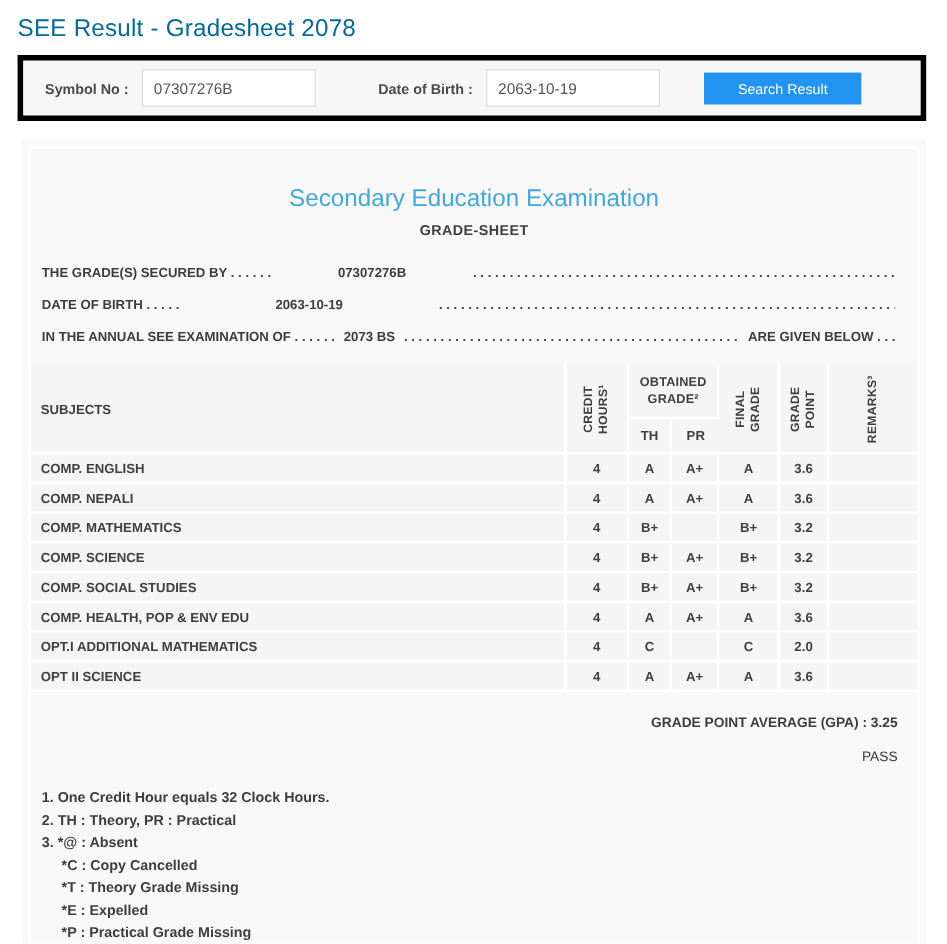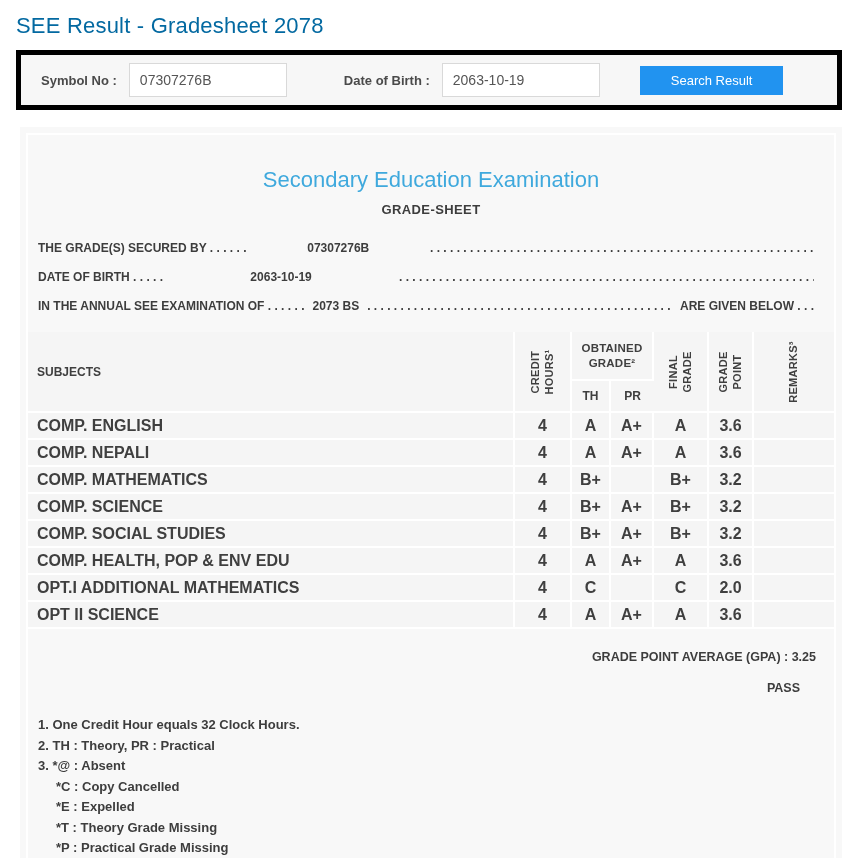--- a/index.html
+++ b/index.html
@@ -62,28 +62,28 @@
   thead th { font-size: 11.5px; }
   th.subjects-h { text-align: left; padding-left: 9px; font-size: 12px; }
   th.vcell { position: relative; height: 81px; }
   .vtext { position: absolute; left: 50%; top: 50%;
     transform: translate(-50%, -50%) rotate(-90deg); font-size: 11px; font-weight: bold;
     line-height: 1.25; text-align: center; white-space: nowrap; letter-spacing: 0.3px; }
   .vtext span { display: block; }
   th.obtained-h { height: 48px; line-height: 1.3; letter-spacing: 0.2px; }
   th.sub-h { height: 31px; font-size: 12px; }
 
-  tbody td { height: 27px; text-align: center; font-size: 16px; }
+  tbody td { height: 27px; text-align: center; font-size: 12px; }
   tbody td.subject-cell { text-align: left; padding-left: 9px; }
 
   
   .gpa-line { margin: 21px 18px 0 0; text-align: right; font-size: 12.5px;
     font-weight: bold; color: #3d3d3d; }
-  .pass-line { margin: 17px 34px 0 0; text-align: right; font-size: 12.5px;
-    font-weight: bold; color: #3d3d3d; }
+  .pass-line { margin: 17px 18px 0 0; text-align: right; font-size: 12.5px;
+    font-weight: normal; color: #3d3d3d; }
 
   
   .notes { margin: 20px 0 0 10px; font-size: 13px; font-weight: bold; color: #3d3d3d; }
   .note-line { line-height: 20.5px; }
   .note-indent { padding-left: 18px; }
 </style>
 </head>
 <body>
 
 <div class="page">
@@ -246,21 +246,21 @@
       </table>
 
       <div class="gpa-line">GRADE POINT AVERAGE (GPA) : 3.25</div>
       <div class="pass-line">PASS</div>
 
       <div class="notes">
           <div class="note-line">1. One Credit Hour equals 32 Clock Hours.</div>
           <div class="note-line">2. TH : Theory, PR : Practical</div>
           <div class="note-line">3. *@ : Absent</div>
           <div class="note-line note-indent">*C : Copy Cancelled</div>
+          <div class="note-line note-indent">*T : Theory Grade Missing</div>
           <div class="note-line note-indent">*E : Expelled</div>
-          <div class="note-line note-indent">*T : Theory Grade Missing</div>
           <div class="note-line note-indent">*P : Practical Grade Missing</div>
         </div>
 
     </div>
   </div>
 
 </div>
 
 </body></html>

